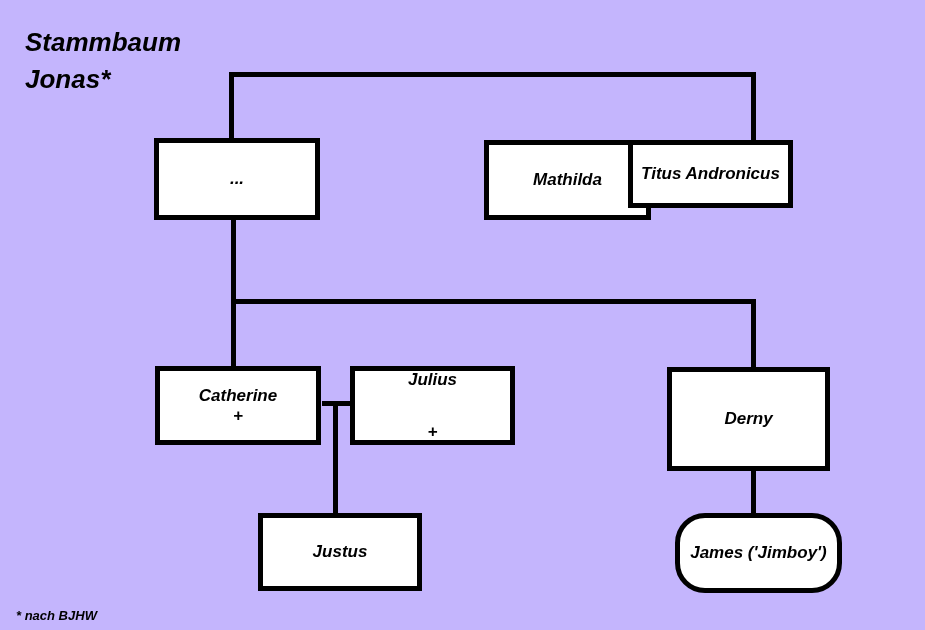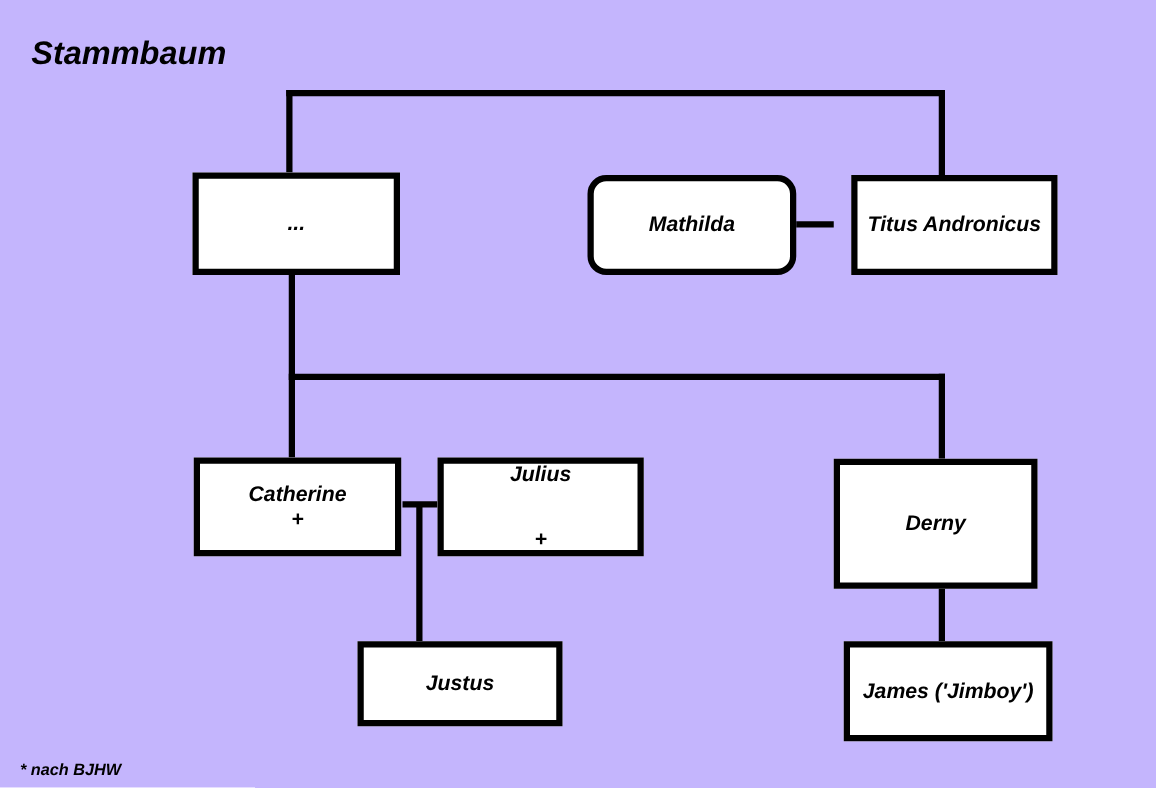--- a/index.html
+++ b/index.html
@@ -46,62 +46,62 @@
     font-style: italic;
     font-size: 13px;
     margin-top: 12px;
   }
 </style>
 </head>
 <body>
 
 <div class="canvas">
 
-  <div class="title"><span>Stammbaum</span><br></div>
+  <div class="title"><span>Stammbaum</span><br><span>Jonas*</span></div>
 
   <div class="line" style="left:229px; top:72px; width:527px; height:5px;"></div>
   <div class="line" style="left:229px; top:72px; width:5px; height:66px;"></div>
   <div class="line" style="left:751px; top:72px; width:5px; height:68px;"></div>
   <div class="line" style="left:637px; top:177px; width:30px; height:5px;"></div>
   <div class="line" style="left:231px; top:219px; width:5px; height:147px;"></div>
   <div class="line" style="left:231px; top:299px; width:525px; height:5px;"></div>
   <div class="line" style="left:751px; top:299px; width:5px; height:68px;"></div>
   <div class="line" style="left:322px; top:401px; width:28px; height:5px;"></div>
   <div class="line" style="left:333px; top:403px; width:5px; height:110px;"></div>
   <div class="line" style="left:751px; top:447px; width:5px; height:66px;"></div>
 
   <div class="node" style="left:154px; top:138px; width:166px; height:82px;">
     <span>...</span>
   </div>
 
-  <div class="node" style="left:470px; top:140px; width:167px; height:80px;border-radius:15px;">
+  <div class="node" style="left:484px; top:140px; width:167px; height:80px;">
     <span>Mathilda</span>
   </div>
 
-  <div class="node" style="left:681px; top:140px; width:165px; height:80px;justify-content:center;">
+  <div class="node" style="left:628px; top:140px; width:165px; height:68px;justify-content:center;">
     <span>Titus Andronicus</span>
   </div>
 
   <div class="node" style="left:155px; top:366px; width:166px; height:79px;">
     <span>Catherine</span>
     <span>+</span>
   </div>
 
   <div class="node" style="left:350px; top:366px; width:165px; height:79px;gap:32px;">
     <span>Julius</span>
     <span>+</span>
   </div>
 
   <div class="node" style="left:667px; top:367px; width:163px; height:104px;">
     <span>Derny</span>
   </div>
 
-  <div class="node" style="left:258px; top:513px; width:164px; height:68px;margin-left:28px;">
+  <div class="node" style="left:258px; top:513px; width:164px; height:78px;">
     <span>Justus</span>
   </div>
 
-  <div class="node" style="left:675px; top:513px; width:167px; height:80px;">
+  <div class="node" style="left:675px; top:513px; width:167px; height:80px;border-radius:30px;">
     <span>James ('Jimboy')</span>
   </div>
 
   <div class="footnote">* nach BJHW</div>
 
 </div>
 
 </body></html>

